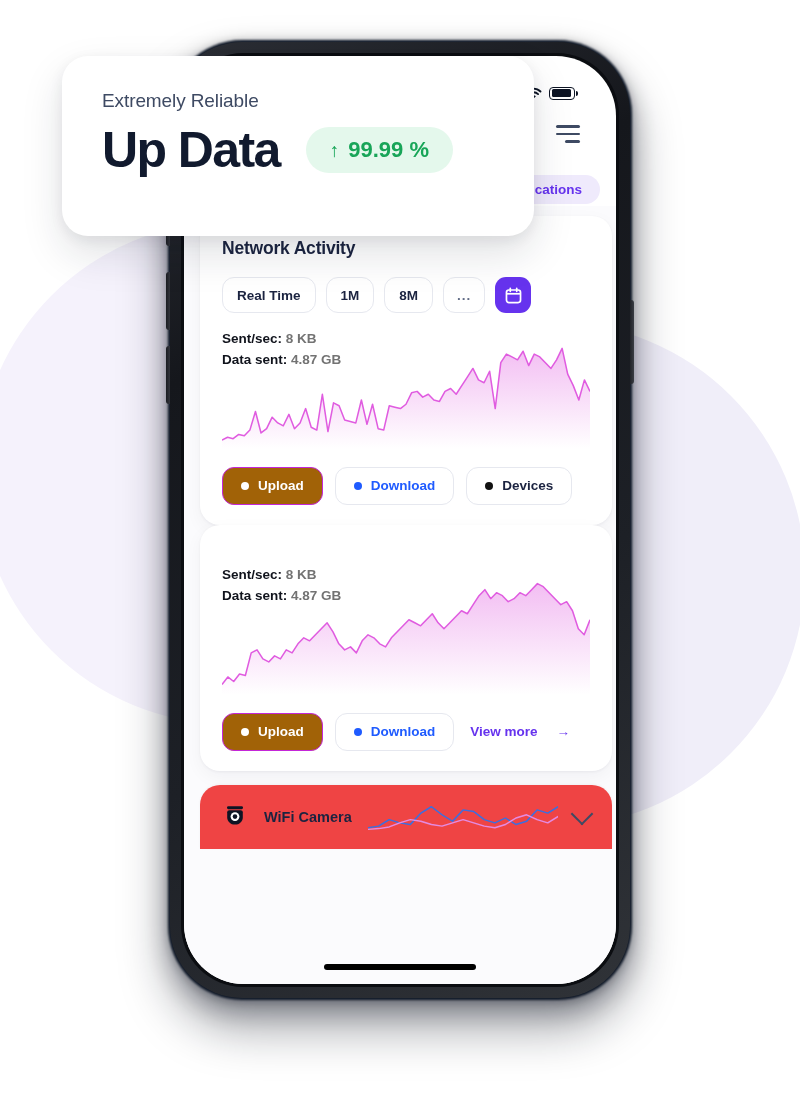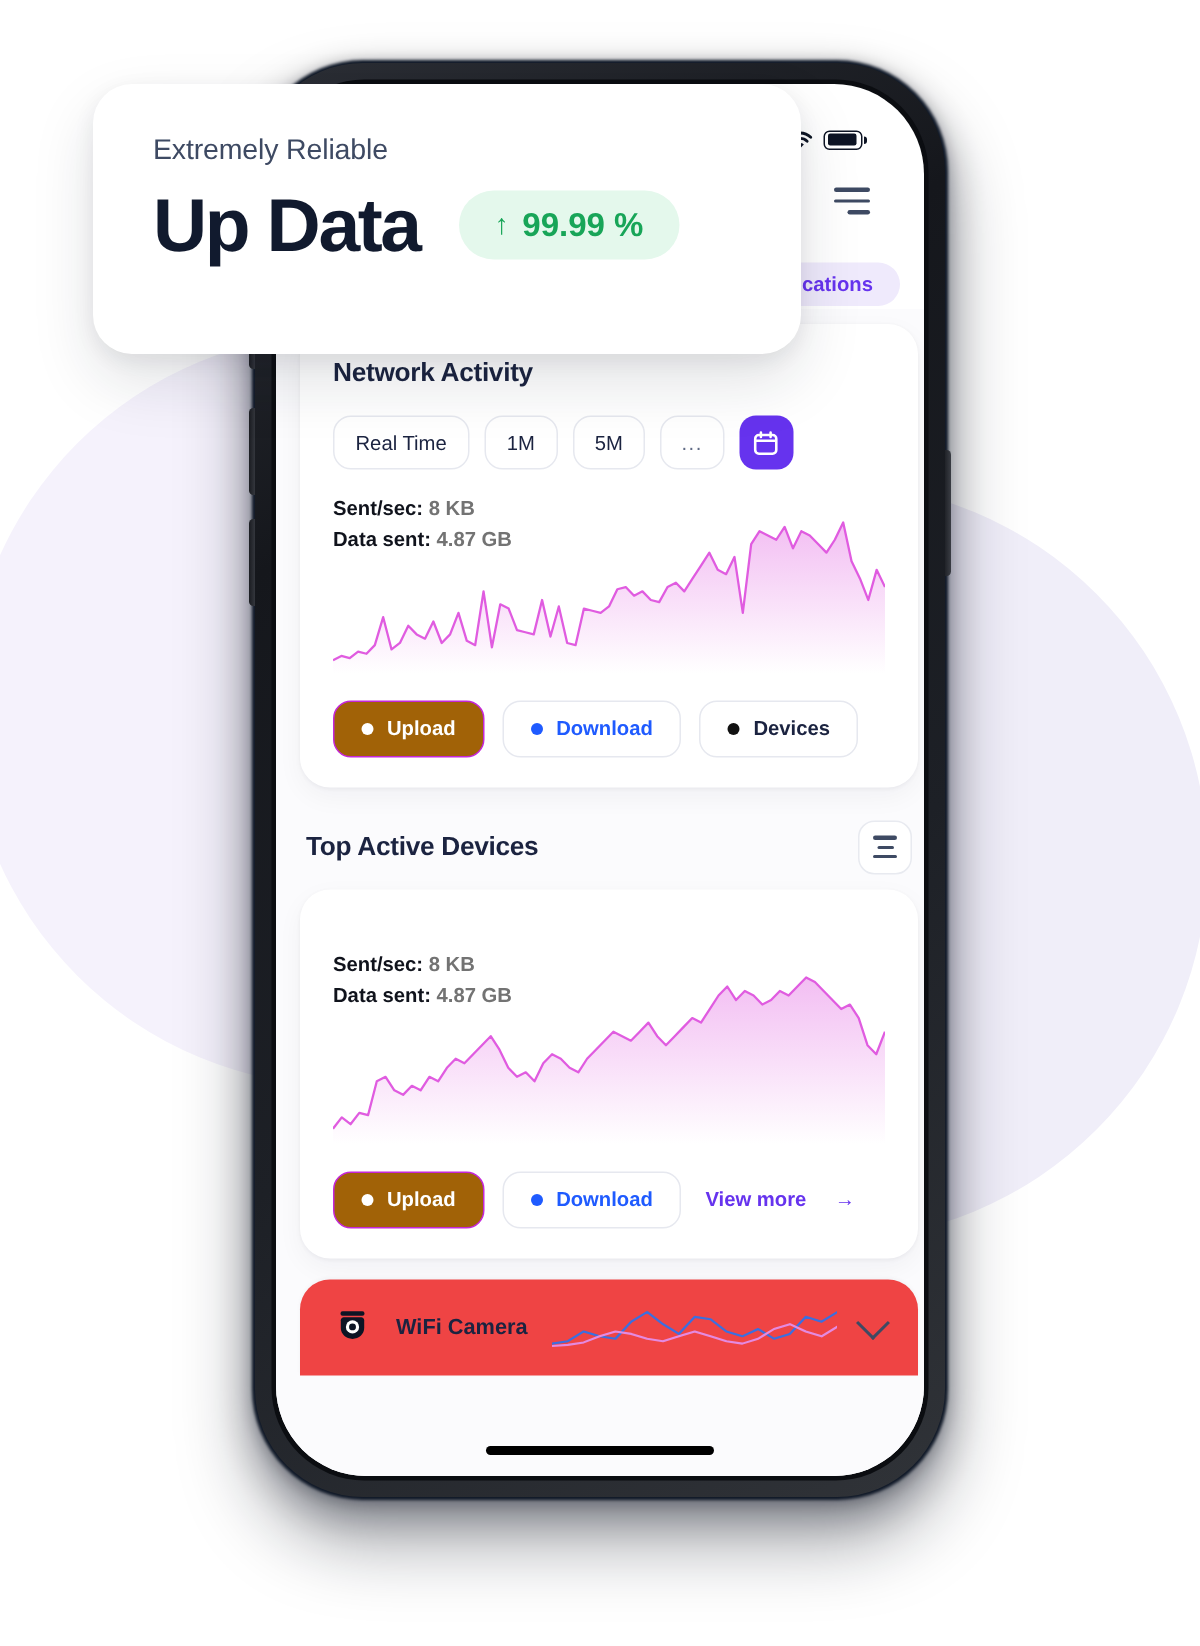--- a/index.html
+++ b/index.html
@@ -102,21 +102,21 @@
     box-shadow: 0 1px 3px rgba(20,25,45,.05), 0 6px 18px rgba(20,25,45,.045);
     padding: 22px 22px 20px 22px;
   }
   .card-title { font-size:17.5px; font-weight:700; color:#1b2340; letter-spacing:-.2px; }
 
   
   #range-row { display:flex; align-items:center; gap:10px; margin-top:18px; }
   .range-btn {
     border:1px solid #e6e8ef; background:#fff; border-radius:12px;
     height:36px; padding:0 14px; display:flex; align-items:center; justify-content:center;
-    font-size:13.5px; font-weight:400; color:#1b2340; cursor:pointer;
+    font-size:13.5px; font-weight:700; color:#1b2340; cursor:pointer;
   }
   .range-btn.dots { letter-spacing:1px; color:#606b85; padding:0 13px; }
   .cal-btn {
     width:36px; height:36px; border-radius:11px; background:#6633ee;
     display:flex; align-items:center; justify-content:center; cursor:pointer; border:none;
   }
 
   
   .stat-line { font-size:13.5px; font-weight:700; color:#10131c; line-height:1.55; white-space:nowrap; }
   .stat-line .val { color:#737373; font-weight:700; }
@@ -251,21 +251,21 @@
     </div>
 
     <div id="app-body">
 
       <div class="card">
         <div class="card-title">Network Activity</div>
 
         <div id="range-row">
           <div class="range-btn">Real Time</div>
           <div class="range-btn">1M</div>
-          <div class="range-btn">5M</div>
+          <div class="range-btn">8M</div>
           <div class="range-btn dots">...</div>
           <div class="cal-btn">
             <svg width="19" height="19" viewBox="0 0 20 20" aria-hidden="true">
               <rect x="2.6" y="4.2" width="14.8" height="13.2" rx="2.6" fill="none" stroke="#fff" stroke-width="1.8"></rect>
               <path d="M2.6 8.2h14.8" stroke="#fff" stroke-width="1.8"></path>
               <path d="M6.6 2.4v3.2M13.4 2.4v3.2" stroke="#fff" stroke-width="1.8" stroke-linecap="round"></path>
             </svg>
           </div>
         </div>
 
@@ -302,28 +302,20 @@
             <span class="dot"></span>
             <span>Download</span>
           </div>
           <div class="legend-btn">
             <span class="dot"></span>
             <span>Devices</span>
           </div>
         </div>
       </div>
 
-      <div id="devices-header">
-        <div class="card-title">Top Active Devices</div>
-        <div class="filter-btn">
-          <i></i>
-                <i></i>
-                <i></i>
-        </div>
-      </div>
 
       <div class="card">
 
         <div style="margin-top:18px;position:relative;z-index:2;">
           <div class="stat-line">
             <span>Sent/sec:</span>
             <span class="val">8 KB</span>
           </div>
           <div class="stat-line">
             <span>Data sent:</span>

